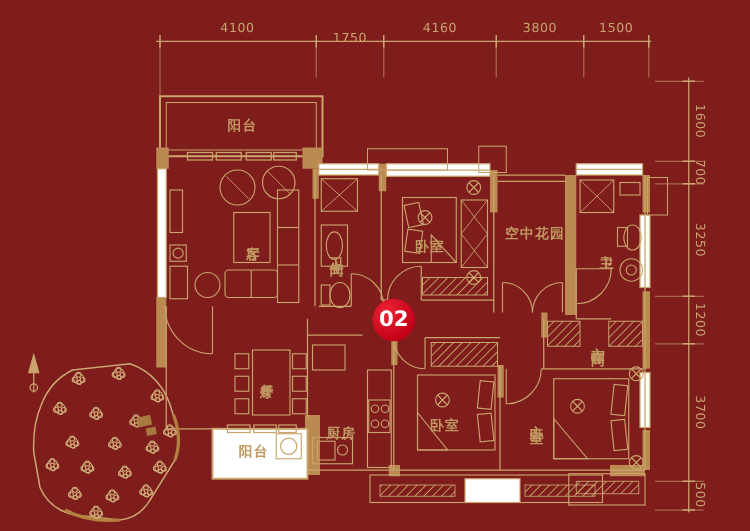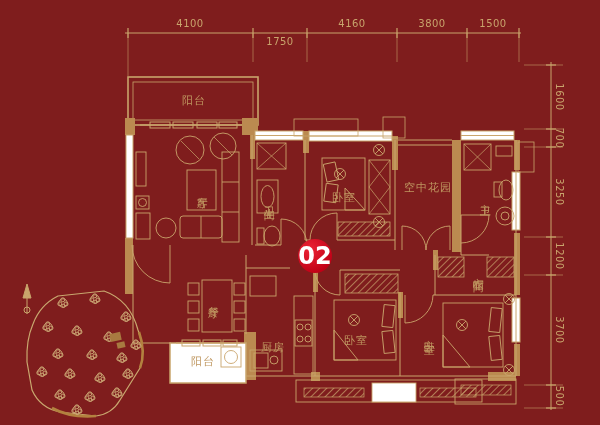--- a/index.html
+++ b/index.html
@@ -1,27 +1,27 @@
 <!DOCTYPE html>
 <html><head>
 <meta charset="utf-8">
 <style>
   html,body{margin:0;padding:0;background:#ffffff;}
   #stage{position:relative;width:600px;height:425px;background:#7f1d1d;overflow:hidden;
          font-family:"DejaVu Sans","Liberation Sans",sans-serif;}
   #plan-svg{position:absolute;left:0;top:0;}
   .lbl{position:absolute;color:#bf9760;font-size:11px;line-height:1.15;white-space:nowrap;
-       transform:translate(-50%,-50%);text-align:right;letter-spacing:1px;}
+       transform:translate(-50%,-50%);text-align:right;letter-spacing:1px;font-weight:bold;}
   .lbl.v{writing-mode:vertical-rl;letter-spacing:2px;}
   .dim{position:absolute;color:#c8a46c;font-size:10px;letter-spacing:0.5px;
        transform:translate(-50%,-50%);white-space:nowrap;}
   .dim.r{transform:translate(-50%,-50%) rotate(90deg);}
   #badge{position:absolute;left:298px;top:239px;width:34px;height:34px;border-radius:50%;
          background:radial-gradient(circle at 35% 30%, #ec2334, #c00016 75%);
-         color:#ffffff;font-size:24px;font-weight:bold;display:flex;align-items:center;
+         color:#ffffff;font-size:17px;font-weight:bold;display:flex;align-items:center;
          justify-content:center;font-family:"DejaVu Sans",sans-serif;}
 </style>
 </head>
 <body>
 
 <div id="stage">
 
 <svg id="plan-svg" width="600" height="425" viewBox="0 0 600 425">
   <defs>
     <pattern id="hatch" width="5" height="5" patternUnits="userSpaceOnUse" patternTransform="rotate(45)">
@@ -307,21 +307,21 @@
   </g>
 
   <g stroke="#c9a56c" fill="#c9a56c">
     <line x1="27" y1="290" x2="27" y2="314" stroke-width="1"></line>
     <polygon points="27,284 23,298 31,298"></polygon>
     <circle cx="27" cy="310" r="3" fill="none"></circle>
   </g>
 </svg>
 
 <div class="dim" style="left:190px;top:23px">4100</div>
-<div class="dim" style="left:280px;top:41px">1750</div>
+<div class="dim" style="left:280px;top:31px">1750</div>
 <div class="dim" style="left:352px;top:23px">4160</div>
 <div class="dim" style="left:432px;top:23px">3800</div>
 <div class="dim" style="left:493px;top:23px">1500</div>
 
 <div class="dim r" style="left:559px;top:97px">1600</div>
 <div class="dim r" style="left:559px;top:138px">700</div>
 <div class="dim r" style="left:559px;top:192px">3250</div>
 <div class="dim r" style="left:559px;top:256px">1200</div>
 <div class="dim r" style="left:559px;top:330px">3700</div>
 <div class="dim r" style="left:559px;top:396px">500</div>

